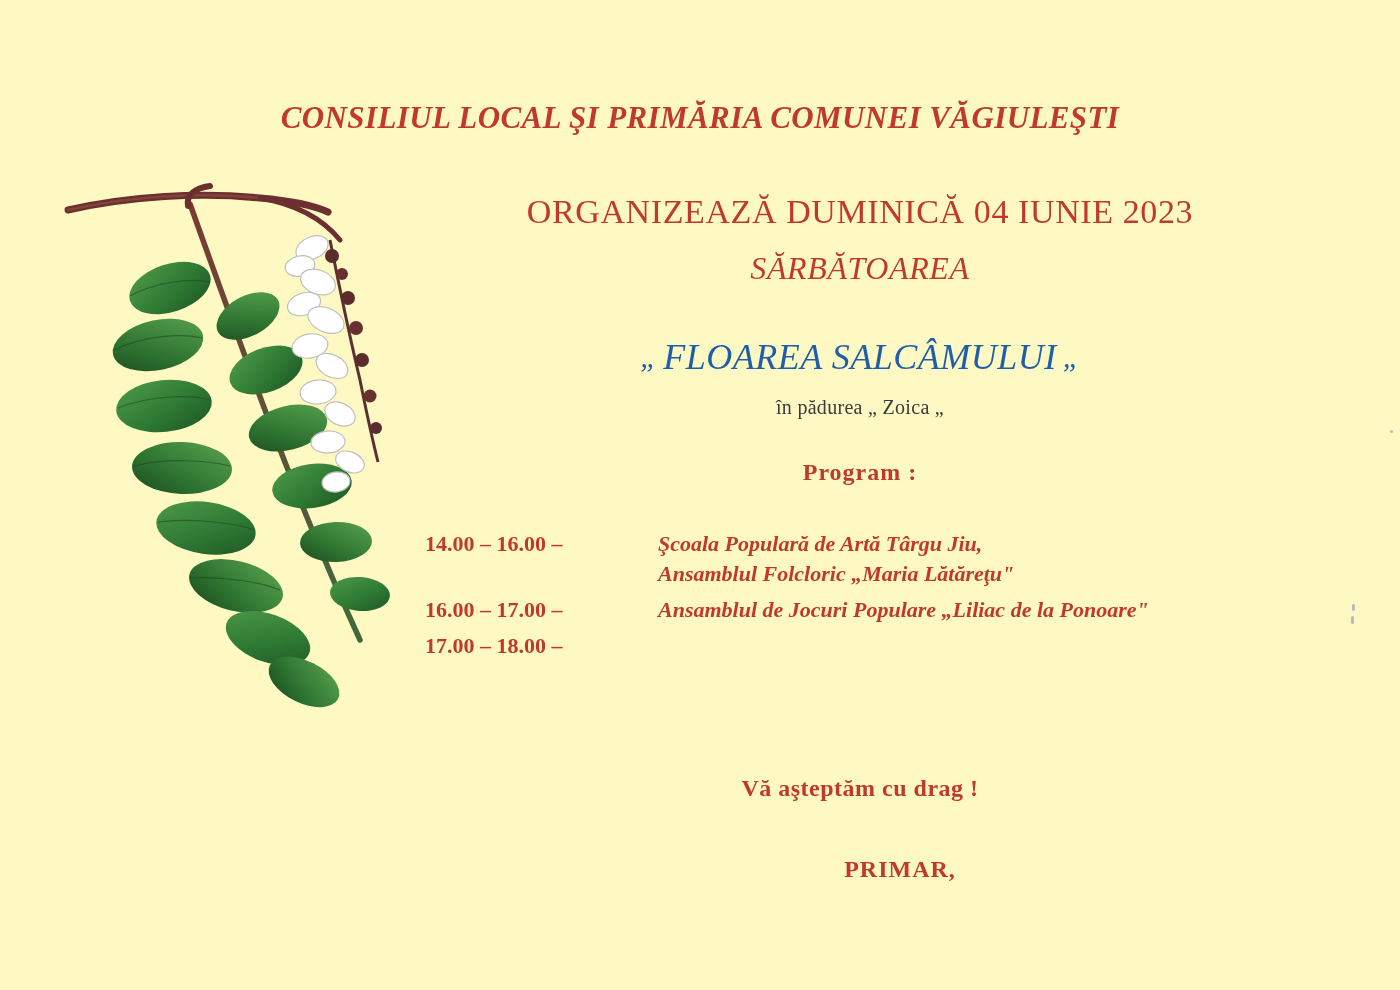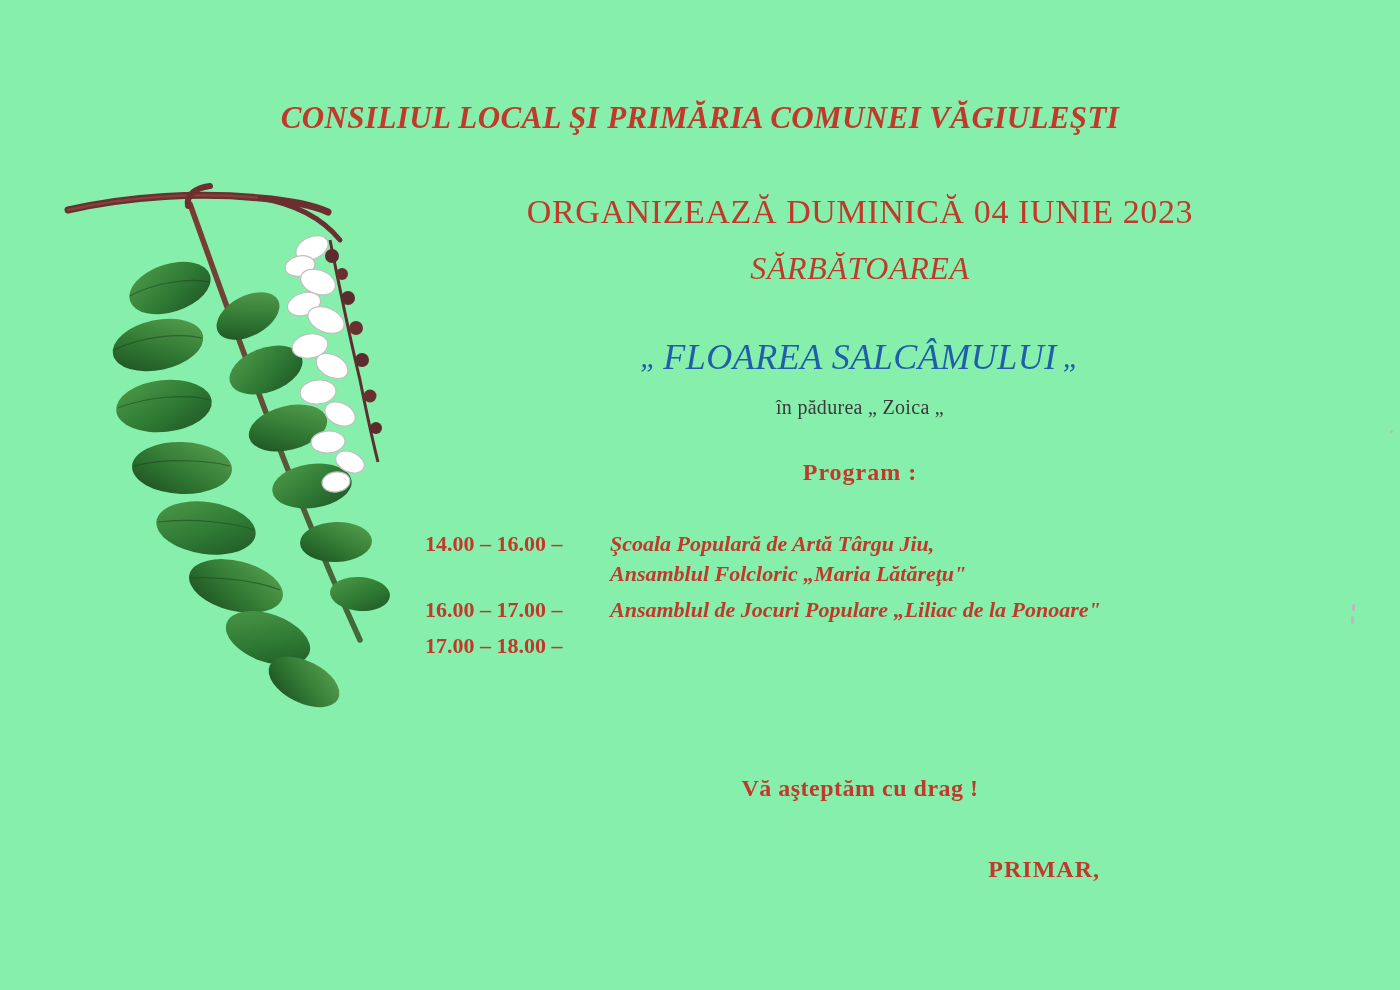--- a/index.html
+++ b/index.html
@@ -11,21 +11,21 @@
     width: 1400px;
     height: 990px;
     position: relative;
     overflow: hidden;
     font-family: "Liberation Serif", serif;
   }
 
   .poster {
     position: absolute;
     inset: 0;
-    background: #86efac;
+    background: #fef9c3;
   }
 
   
   .header-line {
     position: absolute;
     top: 100px;
     left: 0;
     width: 1400px;
     text-align: center;
     font-family: "Liberation Serif", serif;
@@ -111,20 +111,21 @@
     left: 425px;
     width: 830px;
     color: #c0392b;
   }
   .program-row {
     display: flex;
     align-items: baseline;
     margin-bottom: 8px;
     font-size: 22px;
     line-height: 1.28;
+    gap: 48px;
   }
   .prg-time {
     flex: 0 0 auto;
     width: 185px;
     font-family: "Liberation Serif", serif;
     font-weight: bold;
     font-size: 22px;
     white-space: nowrap;
   }
   .prg-desc {
@@ -157,21 +158,21 @@
     font-size: 24px;
     color: #c0392b;
     letter-spacing: 0.5px;
   }
 
   .signature {
     position: absolute;
     top: 852px;
     left: 600px;
     width: 500px;
-    text-align: right;
+    text-align: center;
     color: #c0392b;
     font-family: "Liberation Serif", serif;
     font-weight: bold;
     font-size: 24px;
     letter-spacing: 1px;
     line-height: 1.45;
   }
   .signature .role { display: block; padding-left: 100px; }
   .signature .name { display: block; padding-left: 100px; }
 

